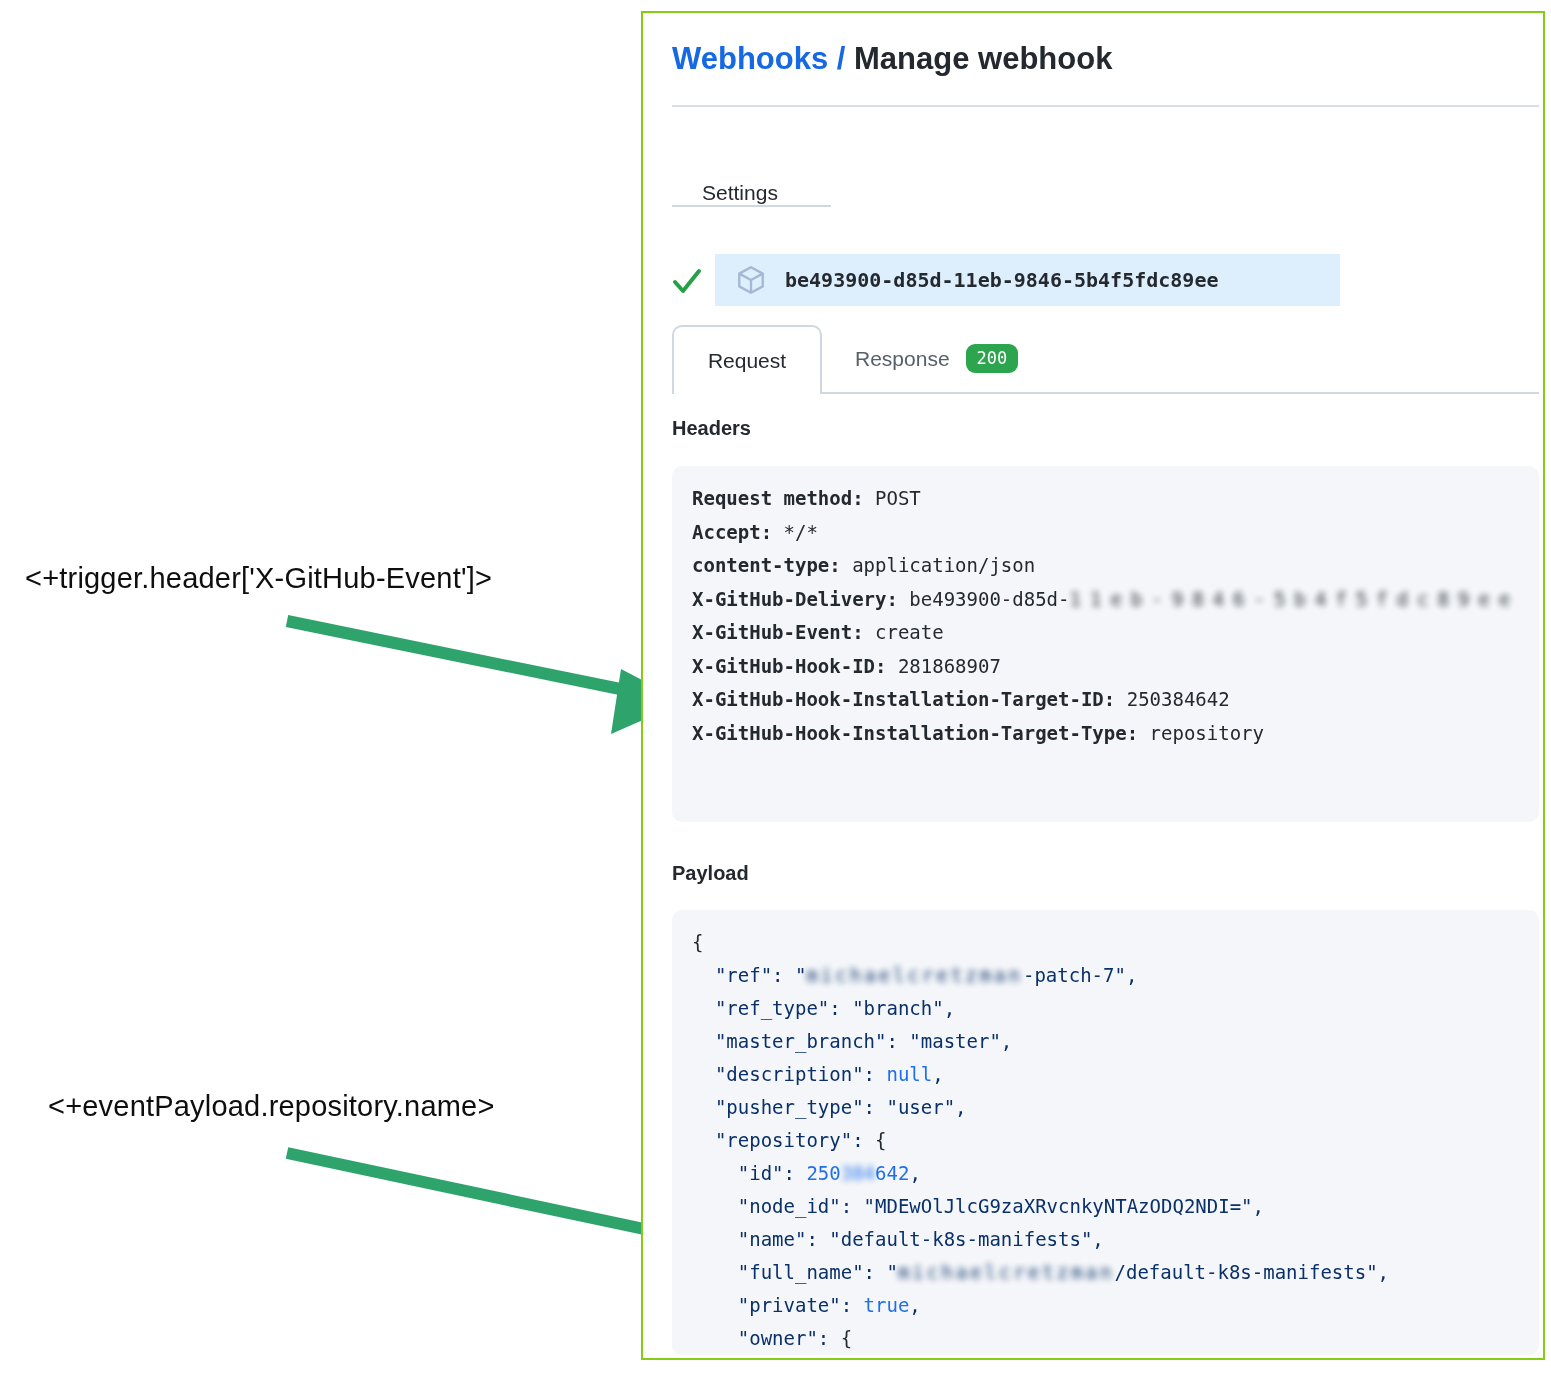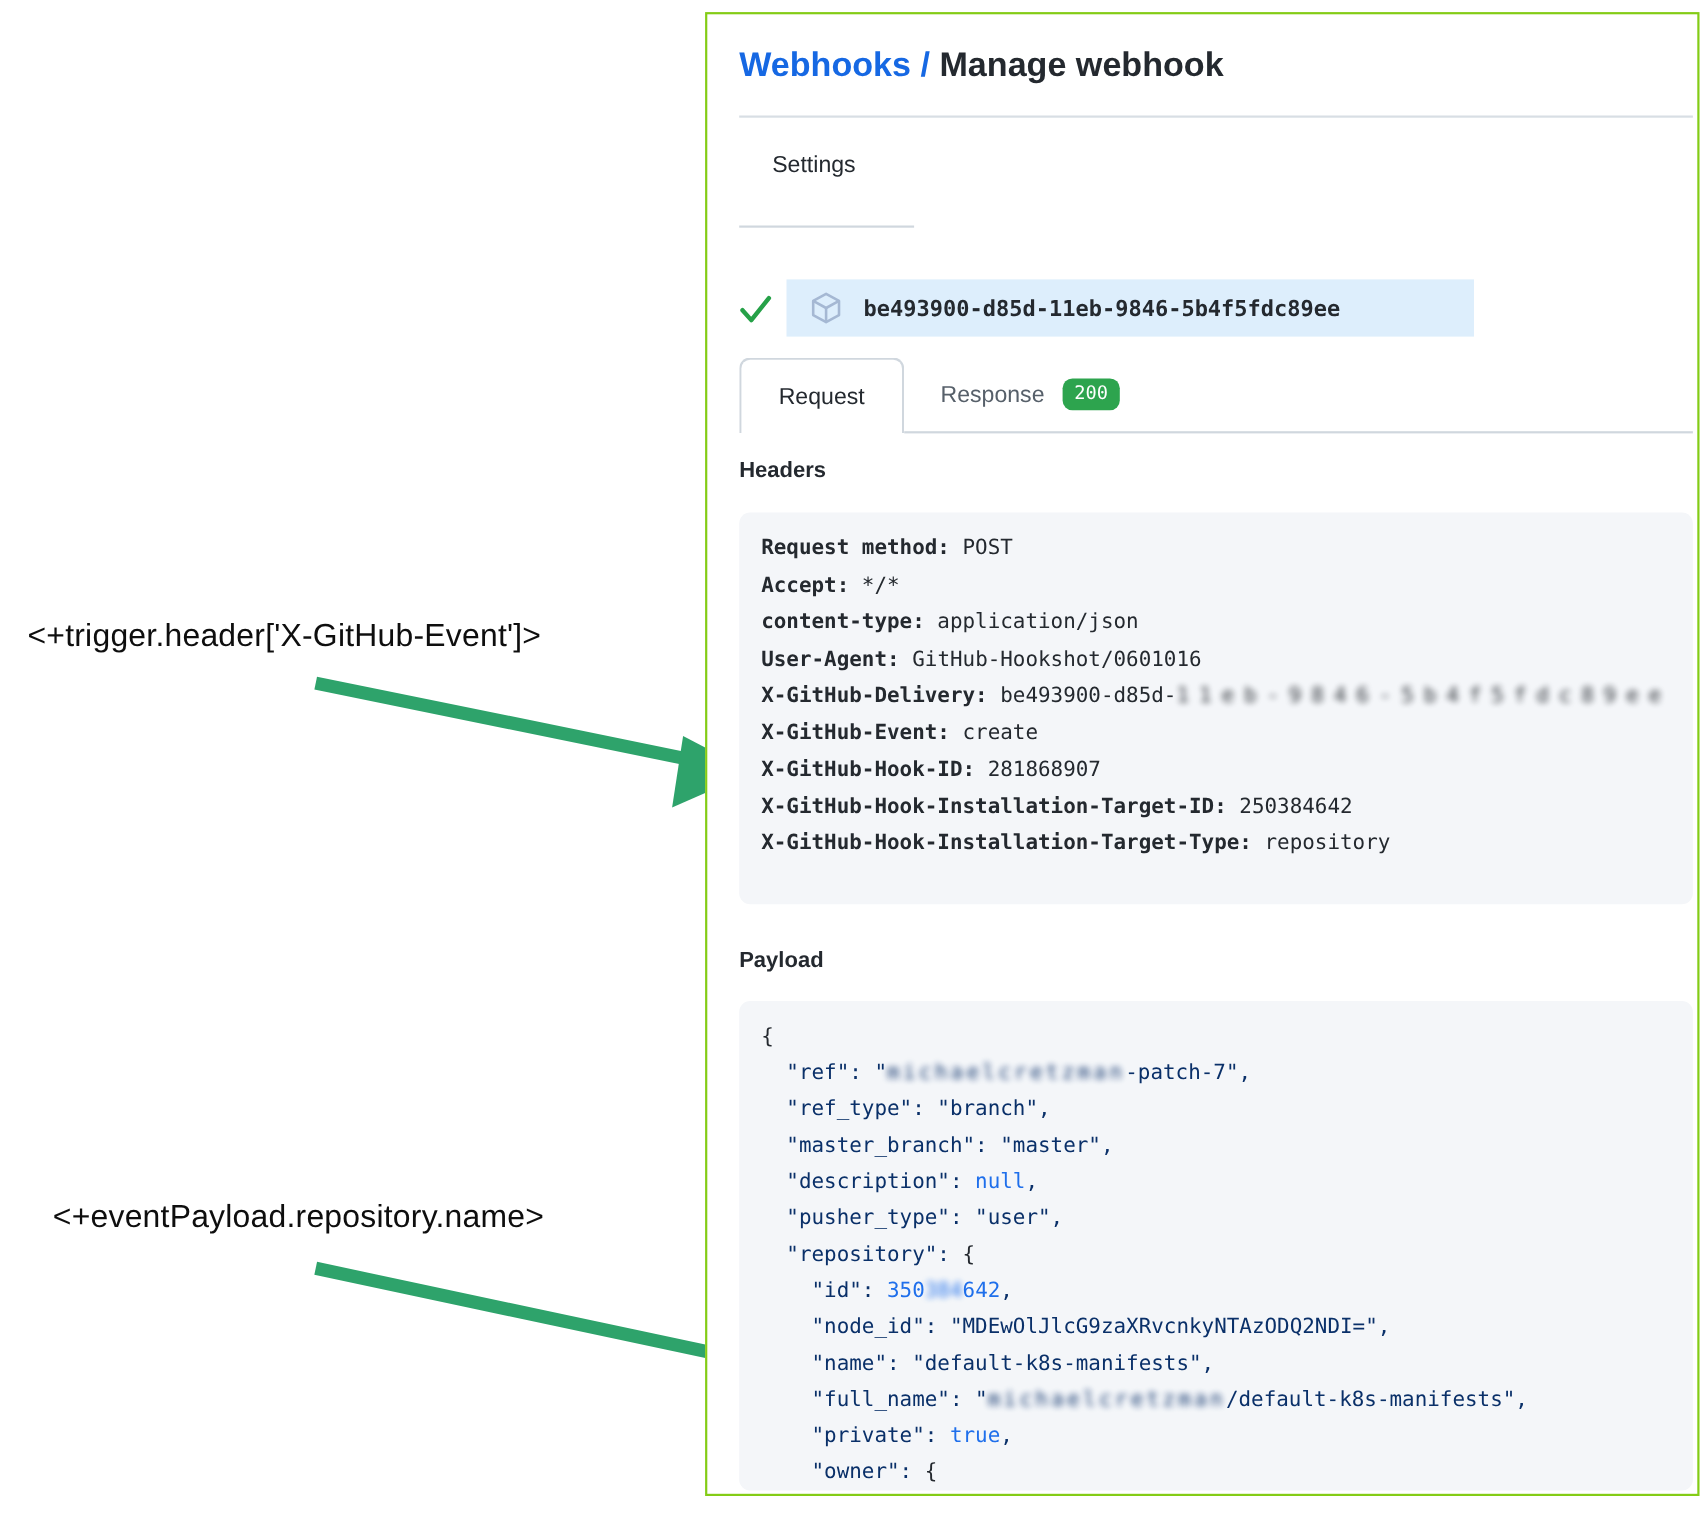--- a/index.html
+++ b/index.html
@@ -21,21 +21,21 @@
     position:absolute;left:641px;top:11px;width:900px;height:1345px;
     background:#ffffff;border:2px solid #84cc16;
   }
   #crumb{position:absolute;left:29px;top:28px;font-size:31px;font-weight:600;color:#24292f;white-space:nowrap;}
   #crumb .link{color:#1668e3;text-decoration:none;cursor:pointer;}
   #title-divider{position:absolute;left:29px;top:92px;width:867px;height:0;border-top:2px solid #d8dee4;}
 
   
   .tab-label{font-size:21px;color:#24292f;}
   #tab-settings{
-    position:absolute;left:45px;top:125px;height:67px;display:flex;align-items:flex-start;
+    position:absolute;left:45px;top:125px;height:67px;display:flex;align-items:flex-end;
     padding:0 14px;cursor:pointer;
   }
   #tab-recent{
     position:absolute;left:188px;top:123px;width:257px;height:71px;box-sizing:border-box;
     background:#fff;border:2px solid #d0d7de;border-bottom:none;border-radius:10px 10px 0 0;
     display:flex;align-items:center;justify-content:center;cursor:pointer;z-index:2;
   }
   #underline1{position:absolute;left:29px;top:192px;width:159px;border-top:2px solid #d0d7de;}
 
   
@@ -140,38 +140,37 @@
       <span class="tab-label">Response</span>
       <span id="response-badge">200</span>
     </div>
     <div id="underline2"></div>
 
     <div class="section-heading" id="headers-heading">Headers</div>
     <div class="code-box" id="headers-box">
         <div class="hline"><span class="hkey">Request method:</span> POST</div>
         <div class="hline"><span class="hkey">Accept:</span> */*</div>
         <div class="hline"><span class="hkey">content-type:</span> application/json</div>
-        <div class="hline"><span class="hkey">User-Agent:</span> GitHub-Hookshot/0601016</div>
         <div class="hline"><span class="hkey">X-GitHub-Delivery:</span> be493900-d85d-<span class="blur ls9">11eb-9846-5b4f5fdc89ee</span></div>
         <div class="hline"><span class="hkey">X-GitHub-Event:</span> create</div>
         <div class="hline"><span class="hkey">X-GitHub-Hook-ID:</span> 281868907</div>
         <div class="hline"><span class="hkey">X-GitHub-Hook-Installation-Target-ID:</span> 250384642</div>
         <div class="hline"><span class="hkey">X-GitHub-Hook-Installation-Target-Type:</span> repository</div>
       </div>
 
     <div class="section-heading" id="payload-heading">Payload</div>
     <div class="code-box" id="payload-box">
         <div class="pline"><span class="tk-b">{</span></div>
         <div class="pline"><span class="tk-k">  "ref": "</span><span class="tk-k blur ls3">michaelcretzman</span><span class="tk-k">-patch-7",</span></div>
         <div class="pline"><span class="tk-k">  "ref_type": "branch",</span></div>
         <div class="pline"><span class="tk-k">  "master_branch": "master",</span></div>
         <div class="pline"><span class="tk-k">  "description": </span><span class="tk-l">null</span><span class="tk-k">,</span></div>
         <div class="pline"><span class="tk-k">  "pusher_type": "user",</span></div>
         <div class="pline"><span class="tk-k">  "repository": </span><span class="tk-b">{</span></div>
-        <div class="pline"><span class="tk-k">    "id": </span><span class="tk-l">350</span><span class="tk-l blur">384</span><span class="tk-l">642</span><span class="tk-k">,</span></div>
+        <div class="pline"><span class="tk-k">    "id": </span><span class="tk-l">250</span><span class="tk-l blur">384</span><span class="tk-l">642</span><span class="tk-k">,</span></div>
         <div class="pline"><span class="tk-k">    "node_id": "MDEwOlJlcG9zaXRvcnkyNTAzODQ2NDI=",</span></div>
         <div class="pline"><span class="tk-k">    "name": "default-k8s-manifests",</span></div>
         <div class="pline"><span class="tk-k">    "full_name": "</span><span class="tk-k blur ls3">michaelcretzman</span><span class="tk-k">/default-k8s-manifests",</span></div>
         <div class="pline"><span class="tk-k">    "private": </span><span class="tk-l">true</span><span class="tk-k">,</span></div>
         <div class="pline"><span class="tk-k">    "owner": </span><span class="tk-b">{</span></div>
       </div>
 
   </div>
 </div>
 

